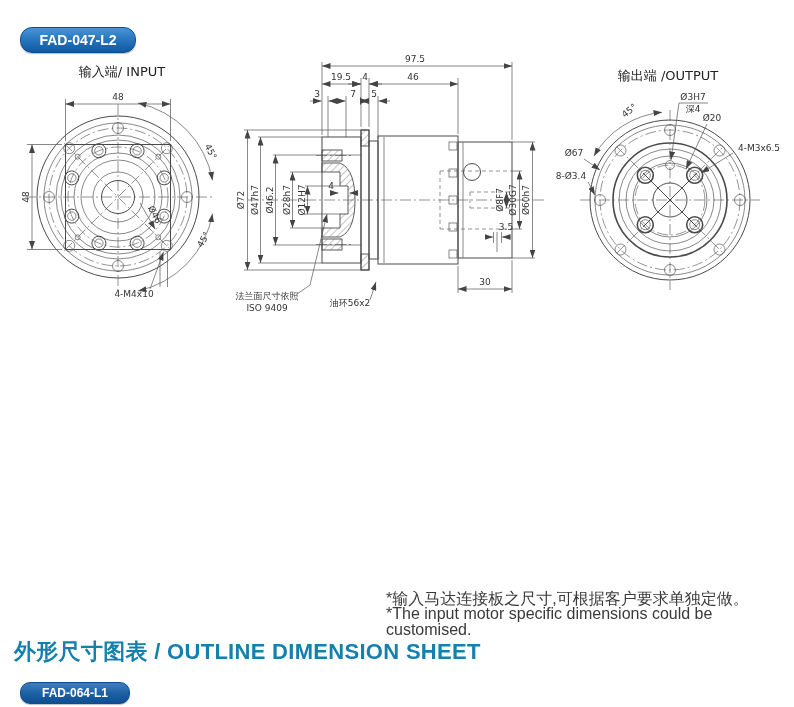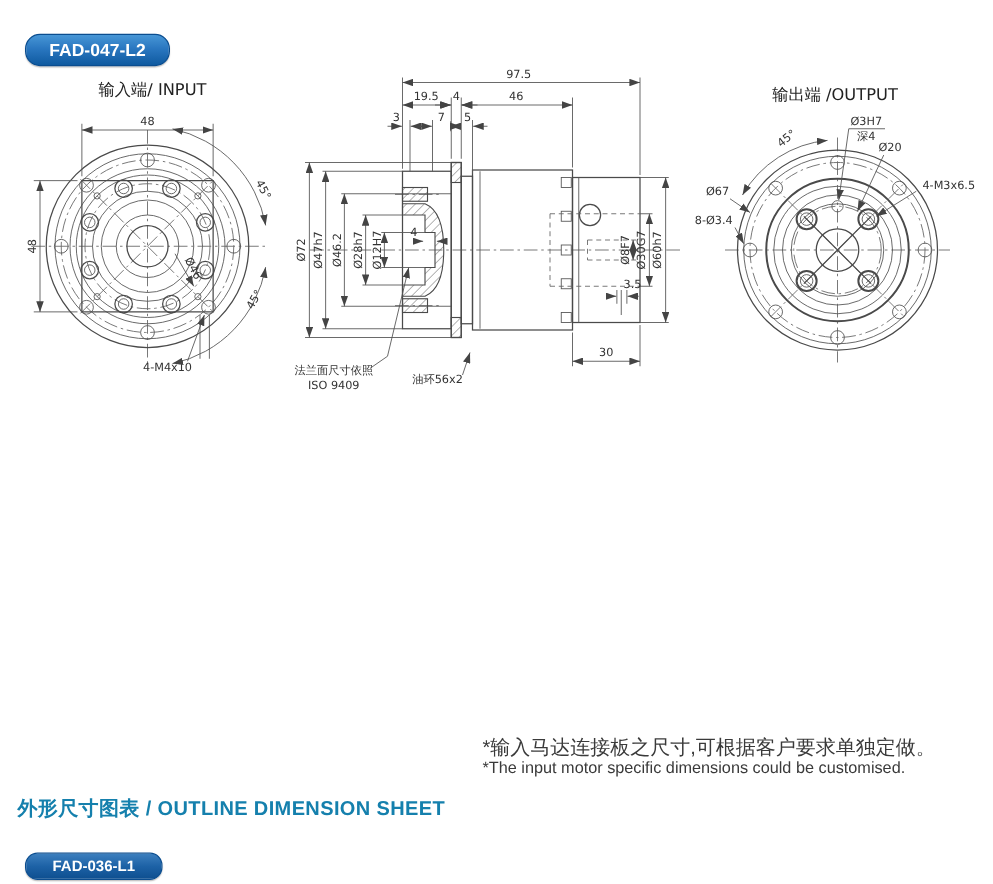--- a/index.html
+++ b/index.html
@@ -5,22 +5,22 @@
   html,body{margin:0;padding:0;background:#fff;}
   body{width:794px;height:707px;position:relative;font-family:"Liberation Sans","DejaVu Sans",sans-serif;overflow:hidden;}
   .badge{position:absolute;color:#fff;text-align:center;font-weight:600;
          border:1px solid #0b4d8f;box-shadow:0 1px 1px rgba(0,0,0,.25);}
   .badge.top{left:20px;top:11px;width:114px;height:24px;line-height:24px;border-radius:12px;font-size:14px;
          background:linear-gradient(180deg,#4796d6 0%,#2a77c0 45%,#0f5aa0 100%);margin-top:16px;}
   .badge.bottom{left:20px;top:682px;width:108px;height:20px;line-height:20px;border-radius:10px;font-size:12px;
          background:linear-gradient(180deg,#3c7fbe 0%,#1d62a6 50%,#0e4f90 100%);}
   .footnotes{position:absolute;left:386px;top:591px;color:#3a3a3a;}
   .footnotes .zh{font-size:16px;font-weight:500;line-height:15px;}
-  .footnotes .en{font-size:13px;line-height:16px;}
-  .sheet-title{position:absolute;left:14px;top:637px;font-size:16px;font-weight:bold;
+  .footnotes .en{font-size:16px;line-height:16px;}
+  .sheet-title{position:absolute;left:14px;top:637px;font-size:22px;font-weight:bold;
                color:#1580ad;letter-spacing:.3px;white-space:nowrap;}
   svg{position:absolute;left:0;top:0;}
   svg text{font-family:"DejaVu Sans","Liberation Sans",sans-serif;font-size:9px;fill:#333;}
   svg text.vt{font-size:13px;fill:#222;}
   .ln{stroke:#4a4a4a;stroke-width:1;fill:none;}
   .th{stroke:#4a4a4a;stroke-width:1.6;fill:none;}
   .tn{stroke:#555;stroke-width:.7;fill:none;}
   .cl{stroke:#666;stroke-width:.7;fill:none;stroke-dasharray:11 3 2 3;}
   .hd{stroke:#666;stroke-width:.7;fill:none;stroke-dasharray:4 3;}
   .dim{stroke:#555;stroke-width:.7;fill:none;}
@@ -344,13 +344,13 @@
   </g>
 </svg>
 
 <div class="footnotes">
   <div class="zh">*输入马达连接板之尺寸,可根据客户要求单独定做。</div>
   <div class="en">*The input motor specific dimensions could be customised.</div>
 </div>
 
 <div class="sheet-title">外形尺寸图表 / OUTLINE DIMENSION SHEET</div>
 
-<div class="badge bottom">FAD-036-L1</div>
+<div class="badge bottom">FAD-064-L1</div>
 
 </body></html>

